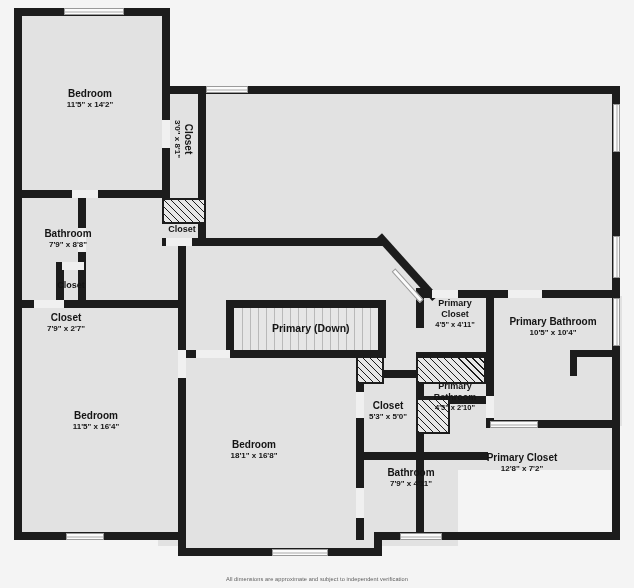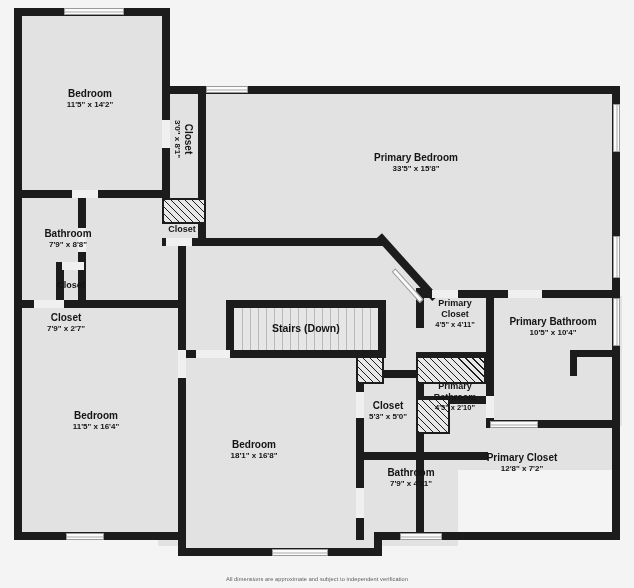--- a/index.html
+++ b/index.html
@@ -161,36 +161,32 @@
     <div class="tread" style="left:72px"></div>
       <div class="tread" style="left:80px"></div>
     <div class="tread" style="left:88px"></div>
       <div class="tread" style="left:96px"></div>
     <div class="tread" style="left:104px"></div>
       <div class="tread" style="left:112px"></div>
     <div class="tread" style="left:120px"></div>
       <div class="tread" style="left:128px"></div>
     <div class="tread" style="left:136px"></div>
   </div>
-  <div class="stairs-lbl" style="left:272px; top:322px;">Stairs (Down)</div>
+  <div class="stairs-lbl" style="left:272px; top:322px;">Primary (Down)</div>
 
   <div class="lbl" style="left:28px; top:88px; width:124px;">
     <span class="nm">Bedroom</span>
     <span class="dim">11'5" x 14'2"</span>
   </div>
 
   <div class="lbl rot" style="left:140px; top:128px; width:86px;">
     <span class="nm">Closet</span>
     <span class="dim">3'0" x 8'1"</span>
   </div>
 
-  <div class="lbl" style="left:326px; top:152px; width:180px;">
-    <span class="nm">Primary Bedroom</span>
-    <span class="dim">33'5" x 15'8"</span>
-  </div>
 
   <div class="lbl" style="left:8px; top:228px; width:120px;">
     <span class="nm">Bathroom</span>
     <span class="dim">7'9" x 8'8"</span>
   </div>
 
   <div class="lbl sm" style="left:48px; top:280px; width:46px;">
     <span class="nm">Closet</span>
     <span class="dim"></span>
   </div>

